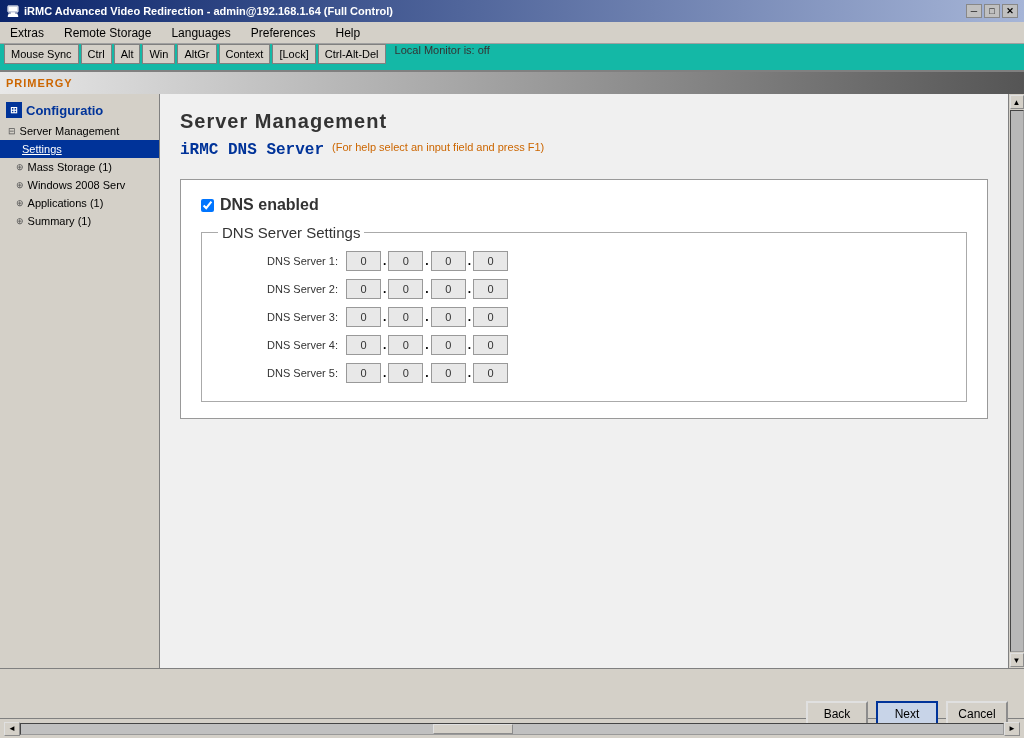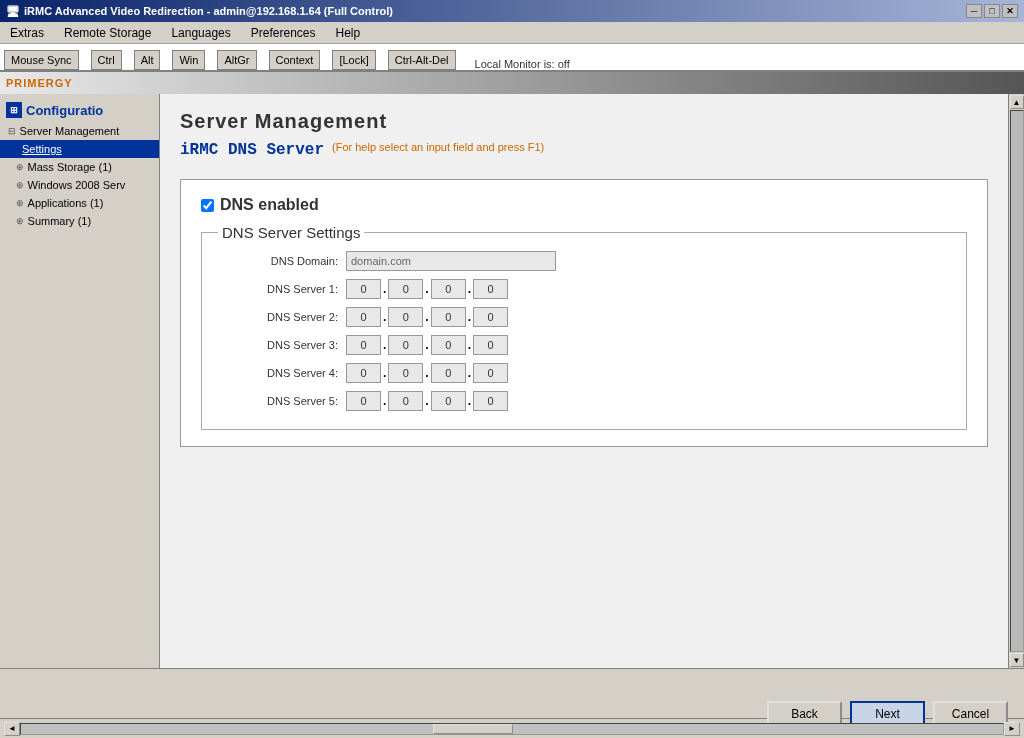--- a/index.html
+++ b/index.html
@@ -36,26 +36,26 @@
       gap: 8px;
     }
     .menu-item {
       padding: 2px 6px;
       font-size: 12px;
       cursor: pointer;
     }
 
     
     .toolbar {
-      background: #ffffff;
+      background: #14b8a6;
       height: 28px;
       display: flex;
-      align-items: flex-end;
+      align-items: flex-start;
       padding: 0 4px;
-      gap: 12px;
+      gap: 2px;
       border-bottom: 2px solid #808080;
     }
     .toolbar-btn {
       height: 20px;
       padding: 0 6px;
       background: #d4d0c8;
       border: 1px solid #808080;
       font-size: 11px;
       cursor: pointer;
       white-space: nowrap;
@@ -217,21 +217,21 @@
       background: #d4d0c8;
       height: 50px;
       display: flex;
       align-items: center;
       justify-content: flex-end;
       padding: 0 16px;
       gap: 8px;
       border-top: 1px solid #808080;
     }
     .action-btn {
-      width: 75px;
+      width: 62px;
       height: 26px;
       background: #d4d0c8;
       border: 2px outset #e0e0e0;
       font-size: 12px;
       cursor: pointer;
       margin-top: 41px;
     }
     .action-btn.active-btn {
       border: 2px solid #003399;
       background: #c8d4e8;
@@ -337,24 +337,20 @@
 
       <div class="checkbox-row">
         <input type="checkbox" checked="" id="dnsEnabled" style="">
         <label class="checkbox-label" for="dnsEnabled">DNS enabled</label>
       </div>
 
 
       <fieldset class="dns-fieldset">
         <legend class="dns-legend">DNS Server Settings</legend>
 
-        <div class="form-row">
-          <span class="form-label">DNS Domain:</span>
-          <input type="text" class="form-input domain-input" value="domain.com" style="">
-        </div>
 
         <div id="dns-servers-container">
             <div class="form-row">
               <span class="form-label">DNS Server 1:</span>
               <div class="ip-group">
                 <input type="text" class="ip-octet" value="0" style="">
                 <span class="ip-dot">.</span>
                 <input type="text" class="ip-octet" value="0" style="">
                 <span class="ip-dot">.</span>
                 <input type="text" class="ip-octet" value="0" style="">

